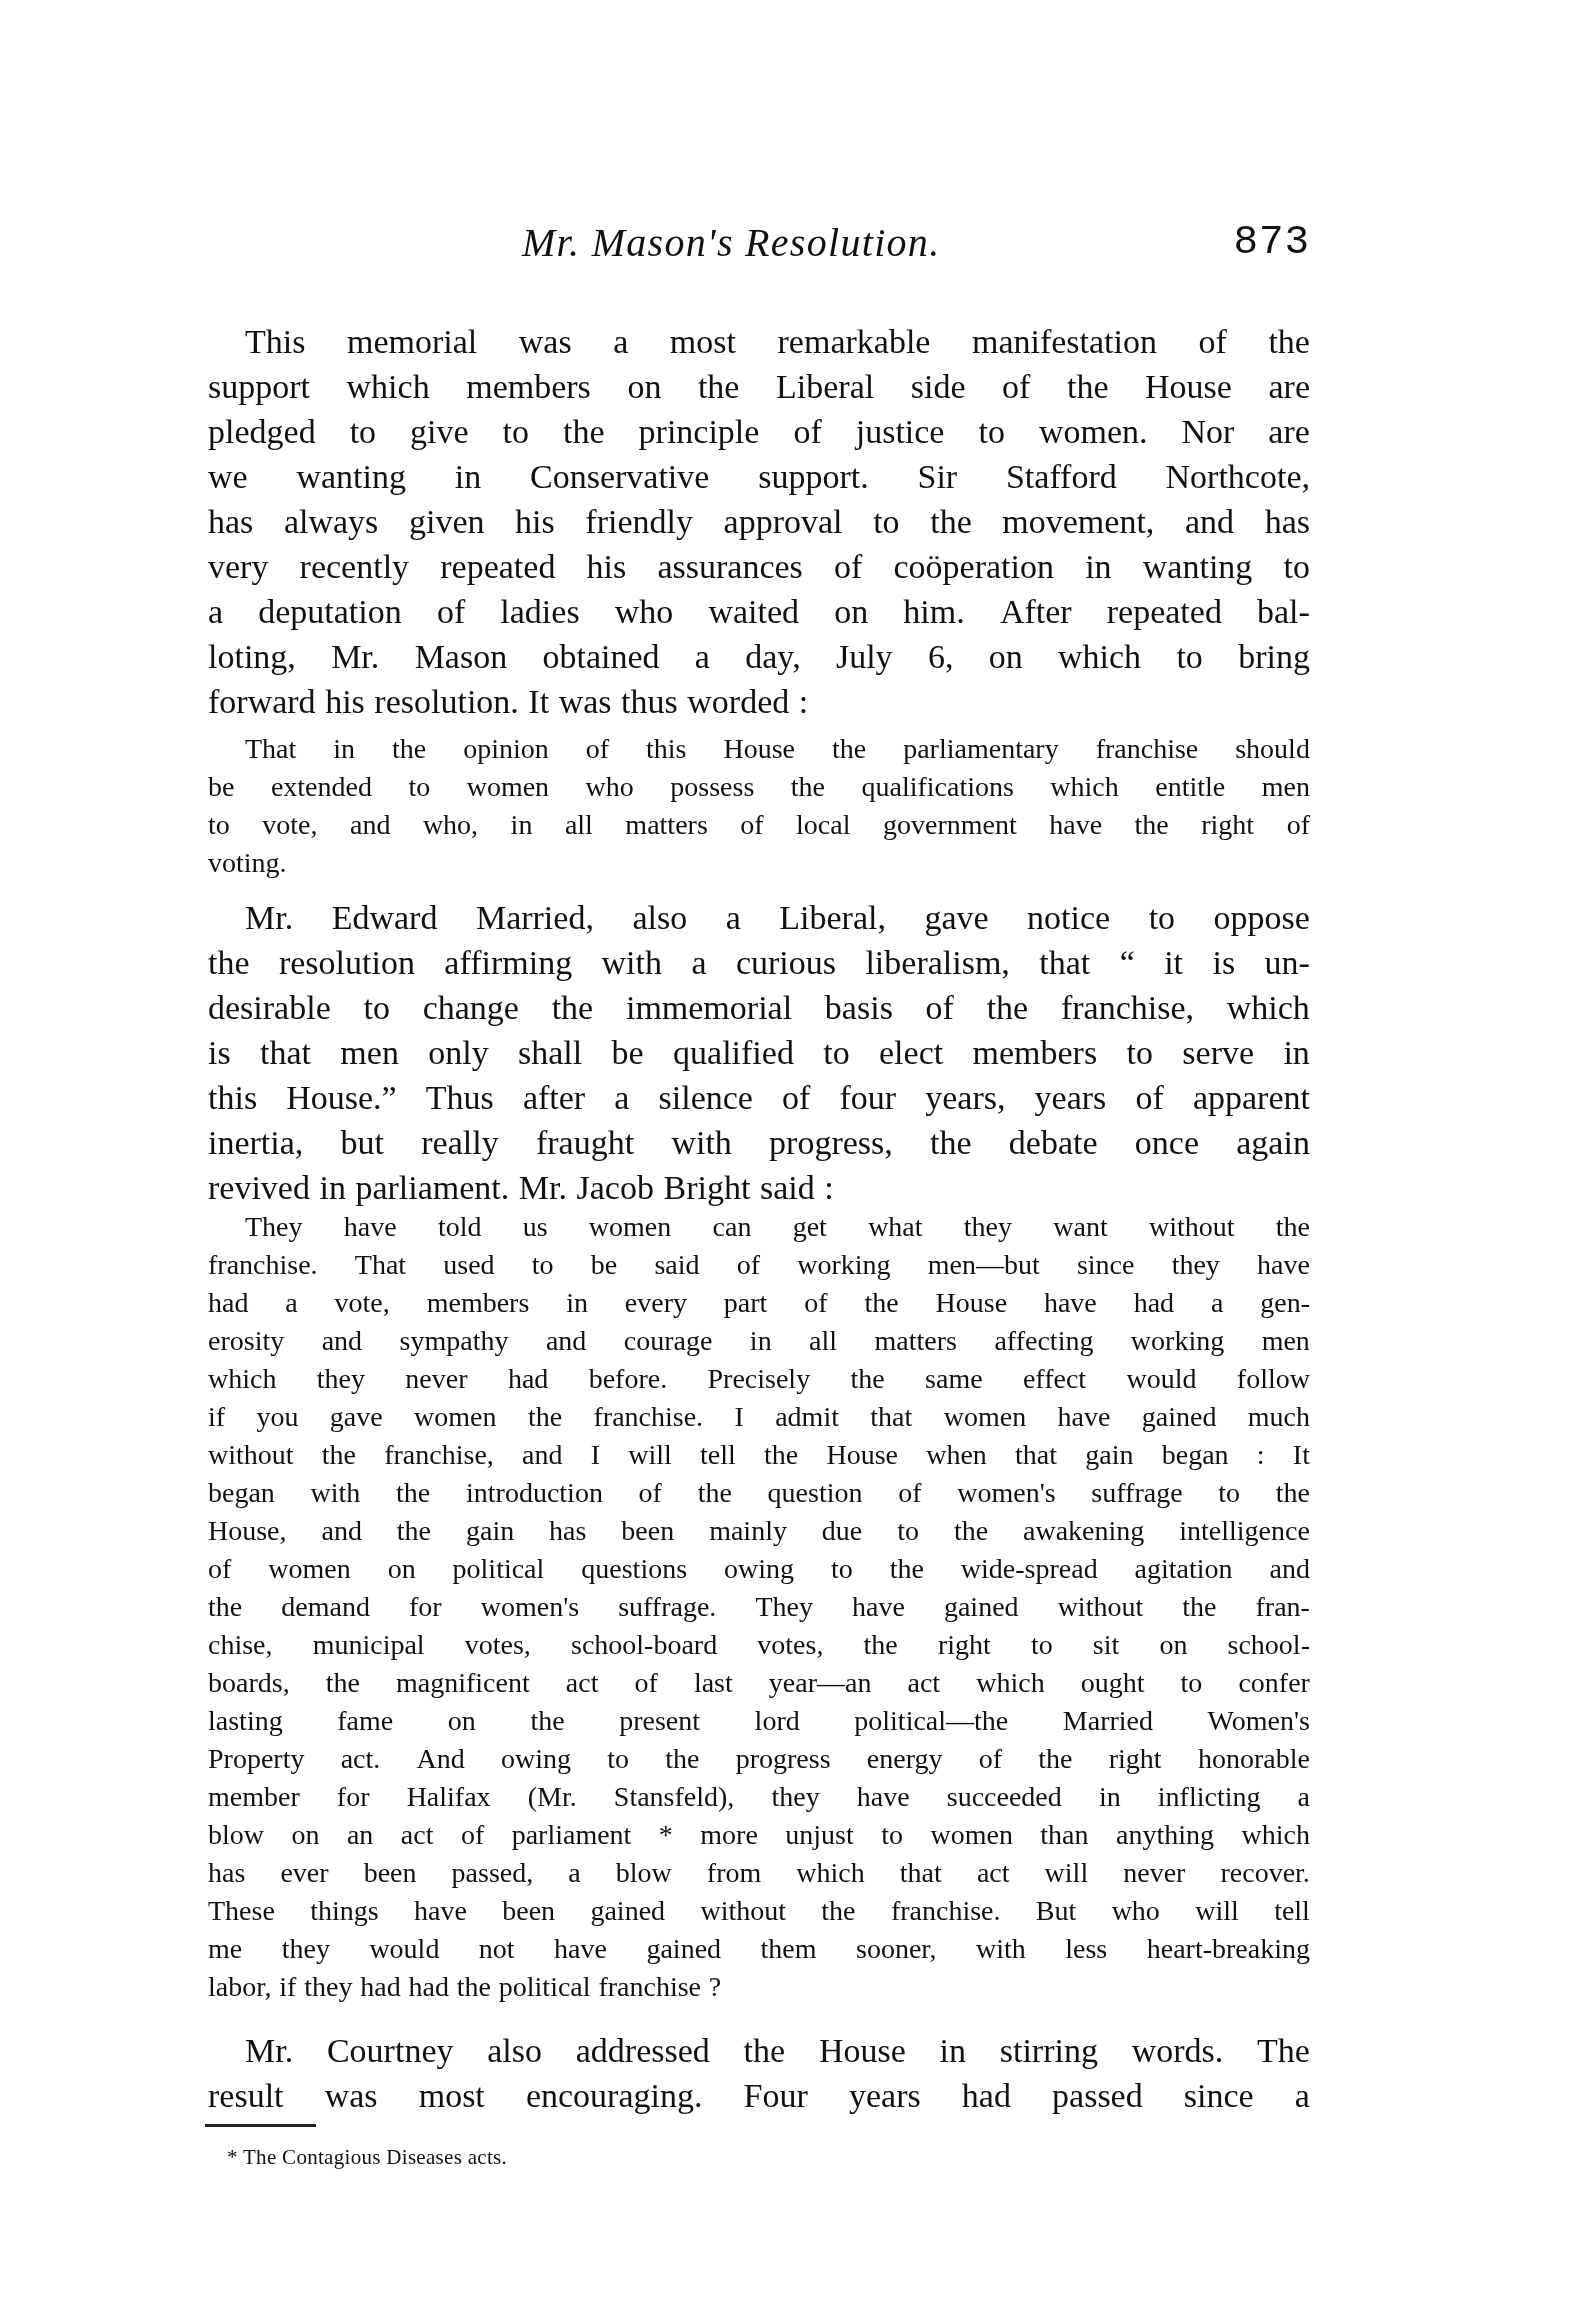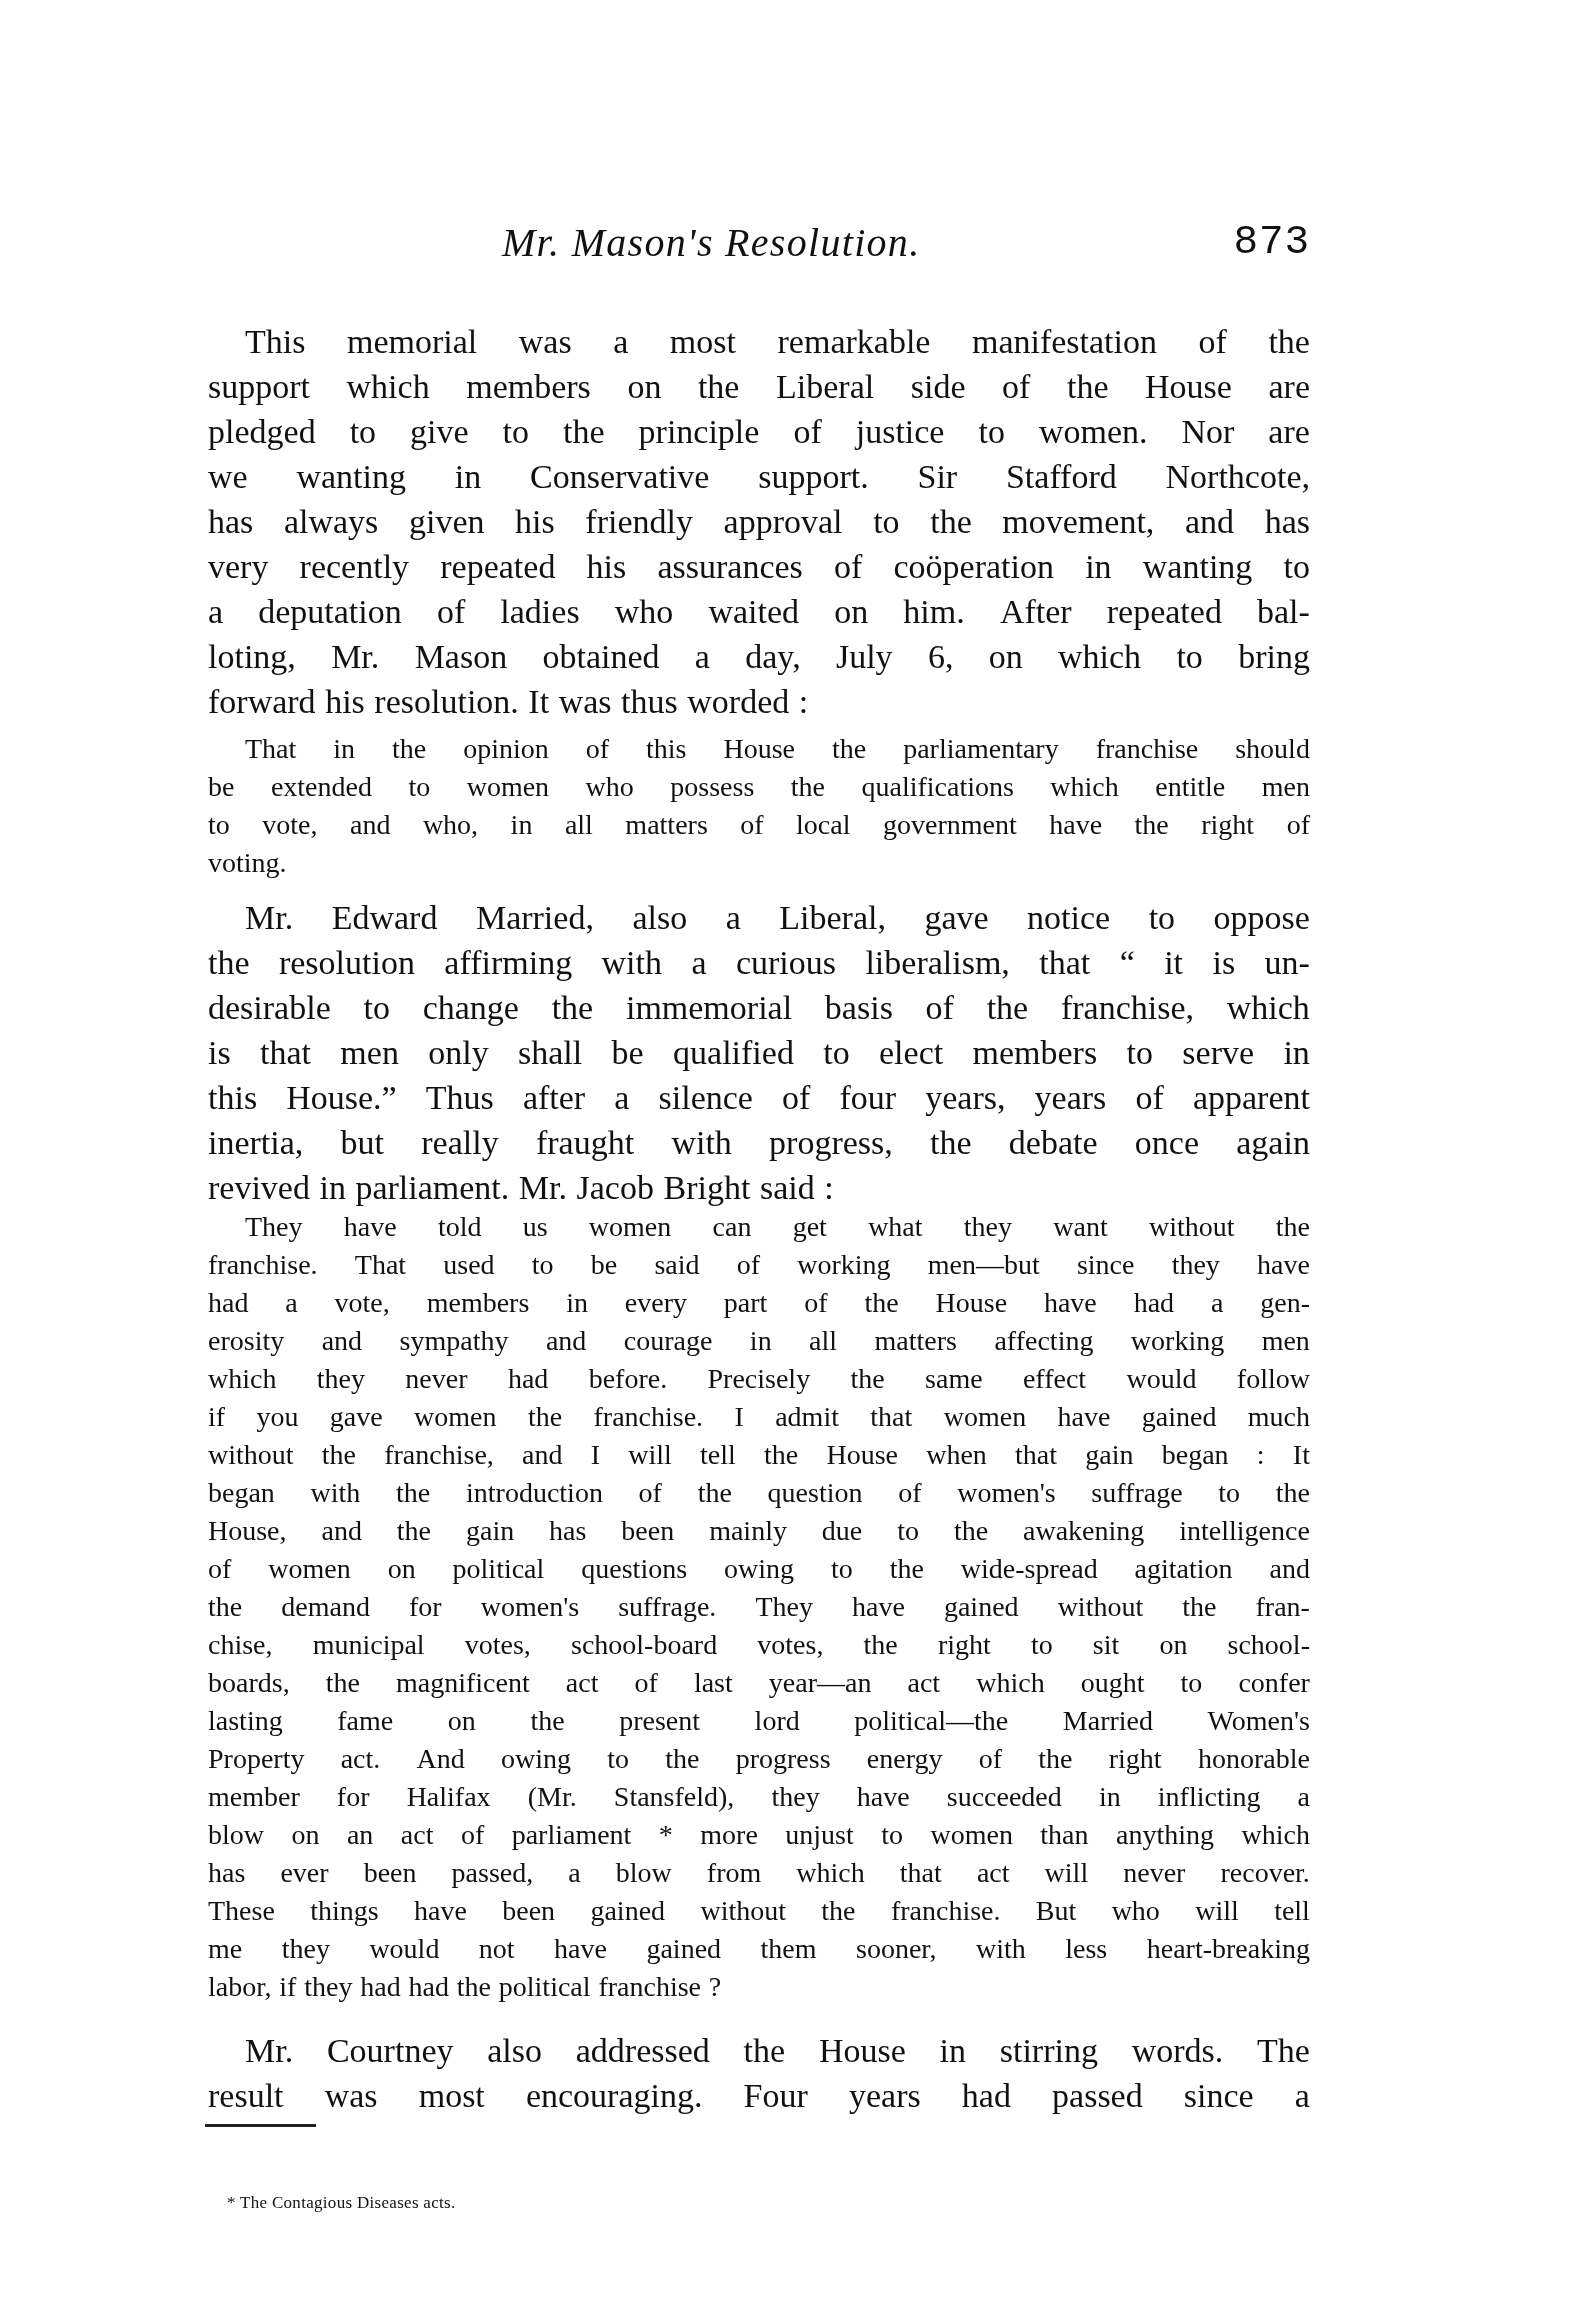--- a/index.html
+++ b/index.html
@@ -1,25 +1,25 @@
 <!DOCTYPE html>
 <html style="font-size:14px"><head>
 <meta charset="utf-8">
 <style>
   html, body { margin: 0; padding: 0; background: #ffffff; }
   body { width: 1595px; height: 2307px; position: relative; overflow: hidden; color: #111111; font-family: "Liberation Serif", "DejaVu Serif", serif; }
   .page { position: absolute; left: 0; top: 0; width: 1595px; height: 2307px; }
   .running-head { position: absolute; top: 219px; left: 208px; width: 1102px; height: 53px; }
-  .running-title { position: absolute; left: 294px; top: 0; font-style: italic; font-size: 40px; letter-spacing: 1.3px; }
+  .running-title { position: absolute; left: 314px; top: 0; font-style: italic; font-size: 40px; letter-spacing: 1.3px; }
   .page-number { position: absolute; right: 0; top: 0; font-size: 41px; letter-spacing: 0.9px; font-family: Liberation Mono, monospace; }
   .block { position: absolute; left: 208px; width: 1102px; text-align: justify; margin-top: 24px; }
   .body-text { font-size: 34px; line-height: 45px; }
   .quote-text { font-size: 28px; line-height: 38px; }
   .rule { position: absolute; left: 205px; top: 2124px; width: 111px; height: 2.6px; background: #222; }
-  .footnote { position: absolute; left: 227px; top: 2145px; font-size: 17px; letter-spacing: 0.3px; margin-top: 48px; }
+  .footnote { position: absolute; left: 227px; top: 2145px; font-size: 21px; letter-spacing: 0.3px; }
   .justify-line { display: flex; justify-content: space-between; white-space: nowrap; }
   .justify-line.last { justify-content: flex-start; gap: 0.28em; }
   .indent { padding-left: 37px; }
 </style>
 </head>
 <body>
 
 <div class="page">
 
   <div class="running-head">

